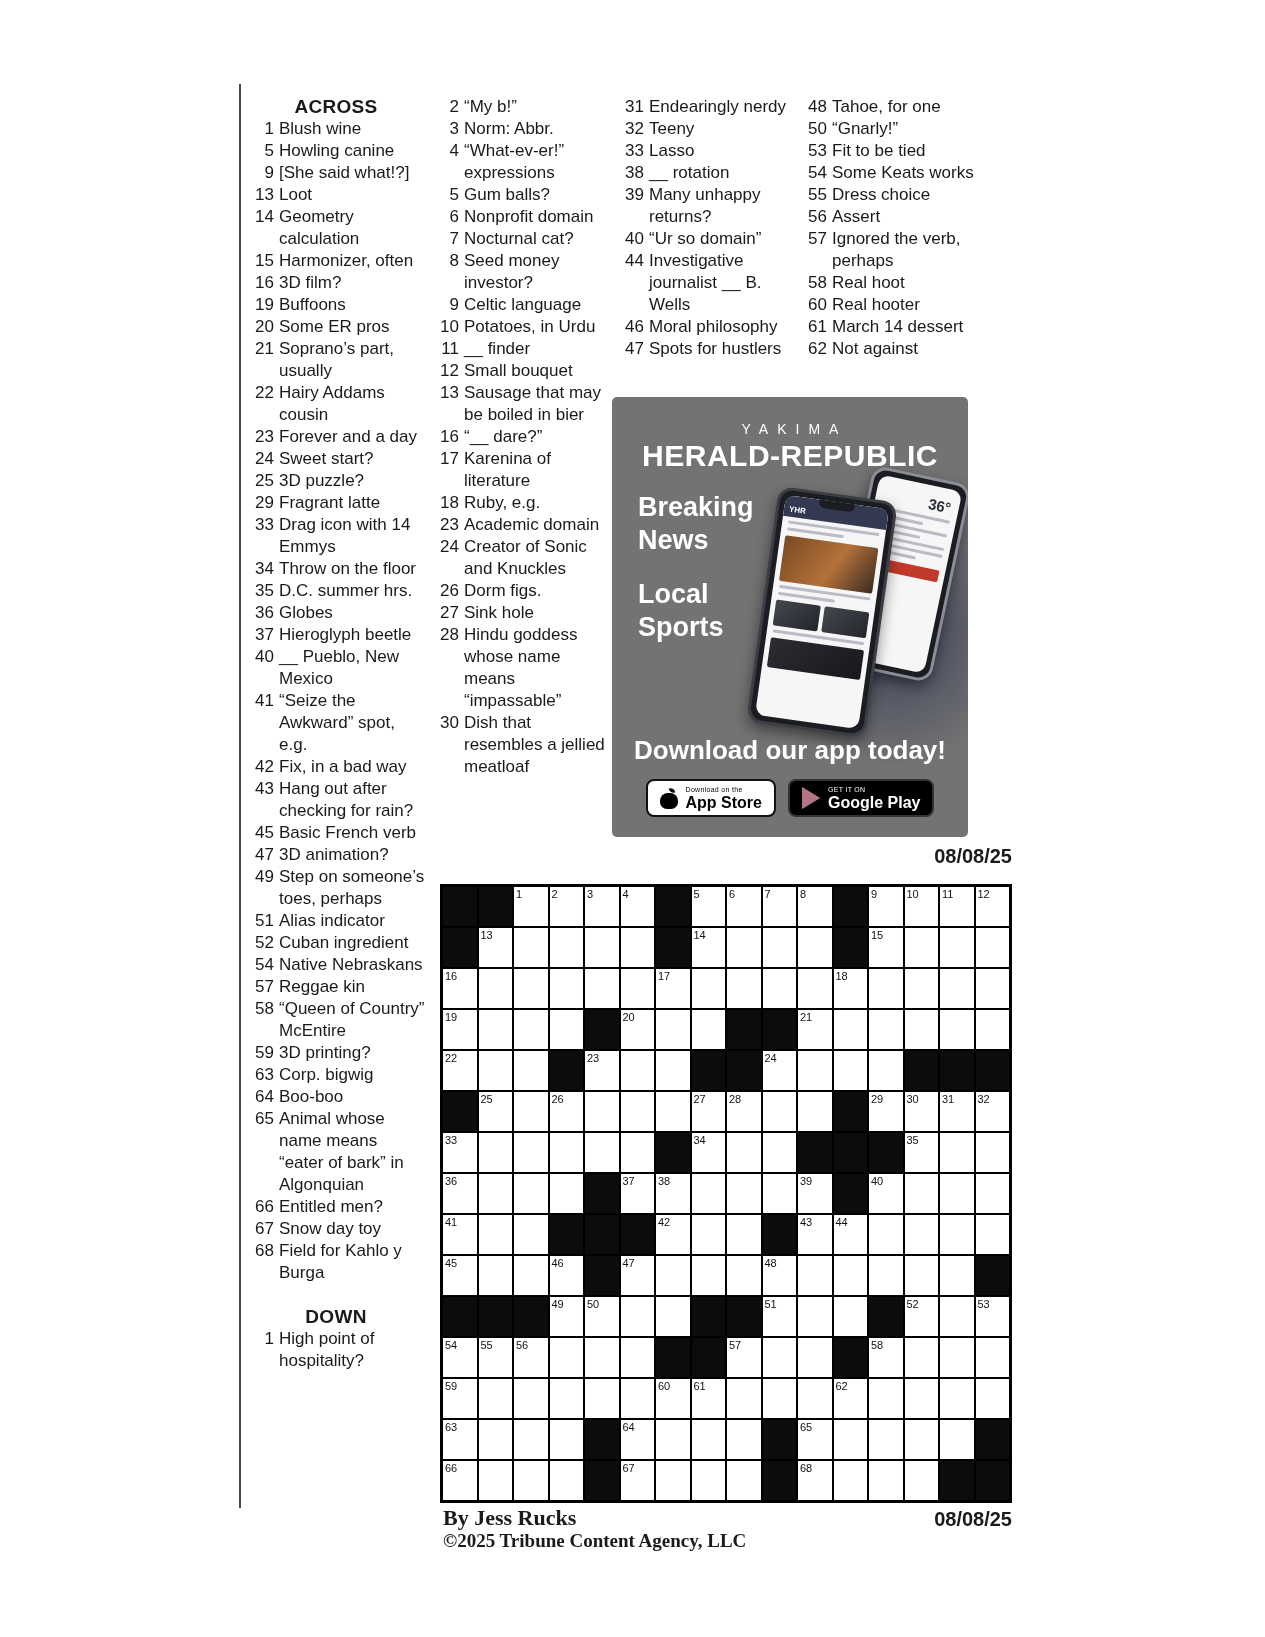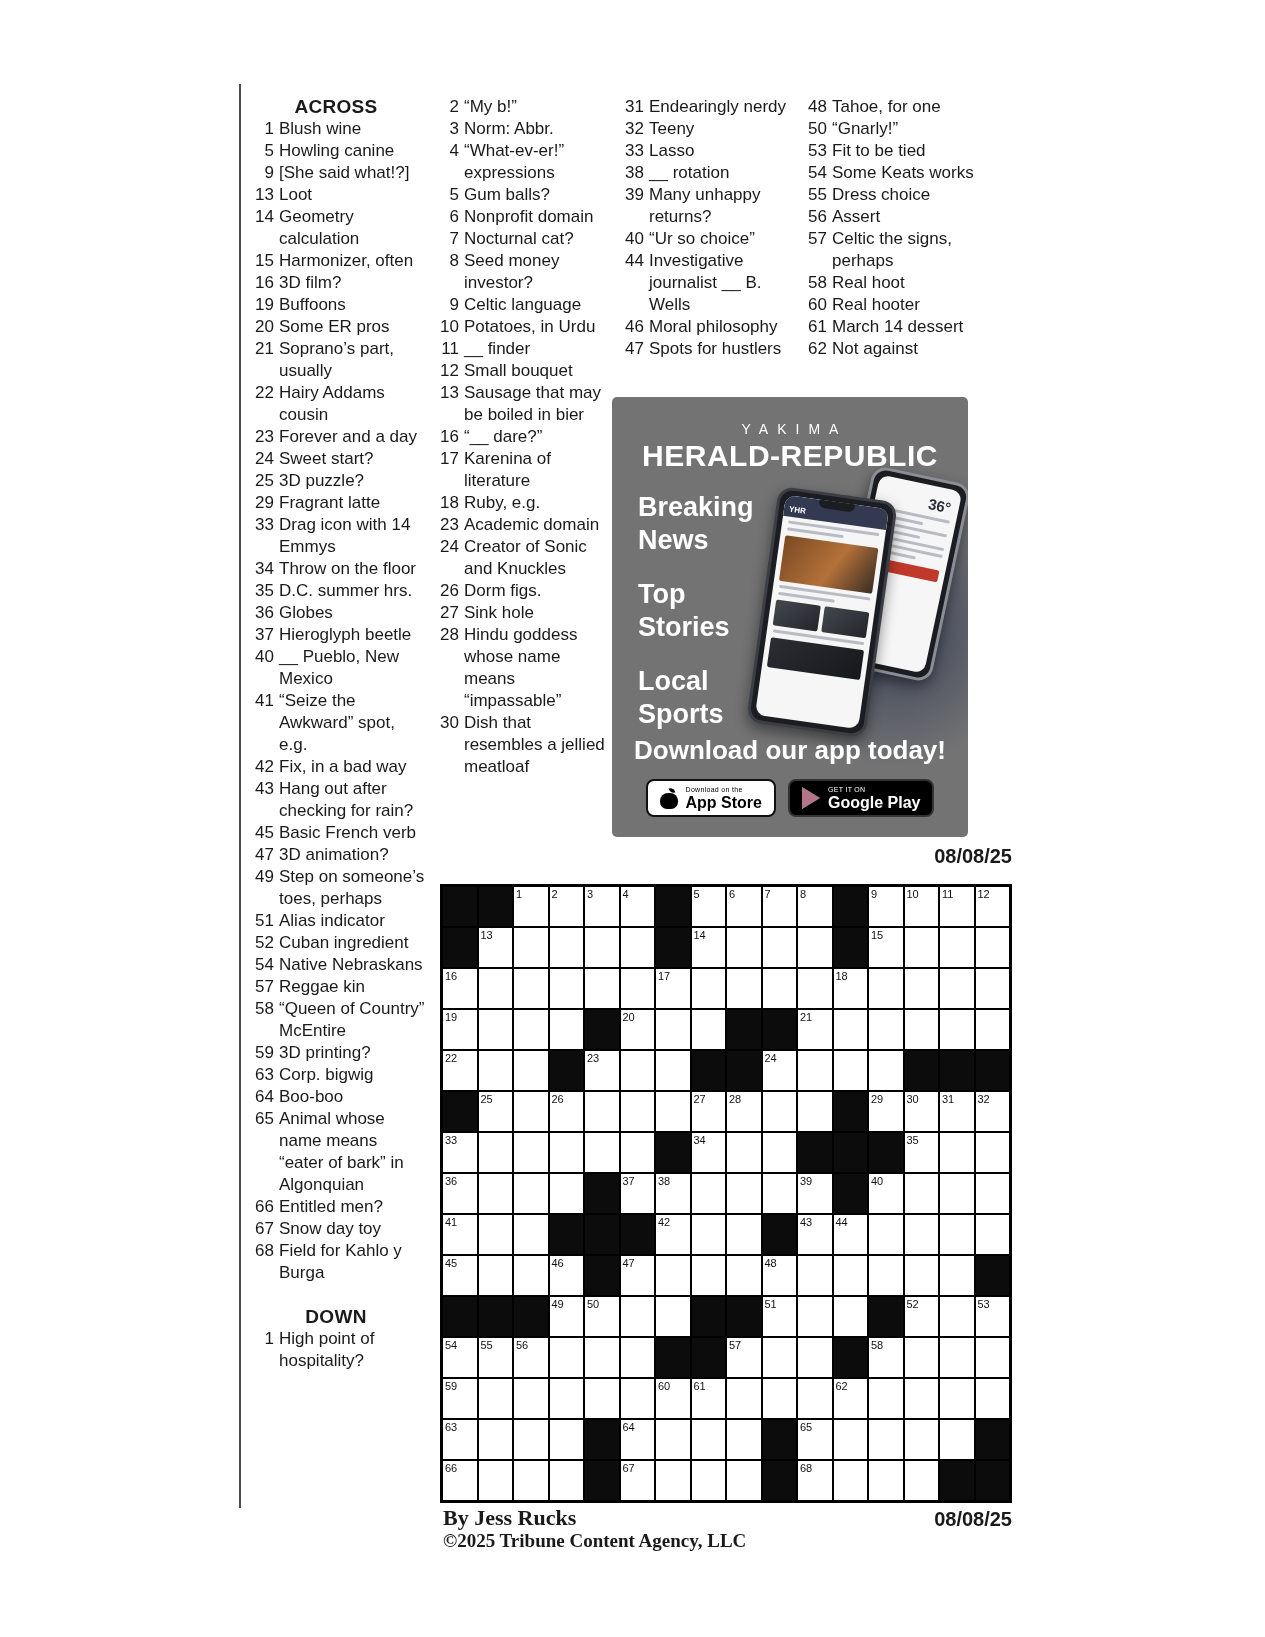--- a/index.html
+++ b/index.html
@@ -346,21 +346,21 @@
     <div class="clue">
       <span class="cn">38</span>
       <span class="ct">__ rotation</span>
     </div>
     <div class="clue">
       <span class="cn">39</span>
       <span class="ct">Many unhappy returns?</span>
     </div>
     <div class="clue">
       <span class="cn">40</span>
-      <span class="ct">“Ur so choice”</span>
+      <span class="ct">“Ur so domain”</span>
     </div>
     <div class="clue">
       <span class="cn">44</span>
       <span class="ct">Investigative journalist __ B. Wells</span>
     </div>
     <div class="clue">
       <span class="cn">46</span>
       <span class="ct">Moral philosophy</span>
     </div>
     <div class="clue">
@@ -388,21 +388,21 @@
     <div class="clue">
       <span class="cn">55</span>
       <span class="ct">Dress choice</span>
     </div>
     <div class="clue">
       <span class="cn">56</span>
       <span class="ct">Assert</span>
     </div>
     <div class="clue">
       <span class="cn">57</span>
-      <span class="ct">Celtic the signs, perhaps</span>
+      <span class="ct">Ignored the verb, perhaps</span>
     </div>
     <div class="clue">
       <span class="cn">58</span>
       <span class="ct">Real hoot</span>
     </div>
     <div class="clue">
       <span class="cn">60</span>
       <span class="ct">Real hooter</span>
     </div>
     <div class="clue">
@@ -418,21 +418,20 @@
 <div class="ad">
   <div class="ad-glow"></div>
 
   <div class="ad-brand">
     <div class="ad-brand-top">YAKIMA</div>
     <div class="ad-brand-main">HERALD-REPUBLIC</div>
   </div>
 
   <div class="ad-features">
     <div class="ad-feature">Breaking News</div>
-    <div class="ad-feature">Top Stories</div>
     <div class="ad-feature">Local Sports</div>
   </div>
 
   <div class="phone phone-back">
     <div class="screen">
       <div class="temp">36°</div>
       <div class="scr-line"></div>
       <div class="scr-line short"></div>
       <div class="scr-line"></div>
       <div class="scr-line short"></div>

